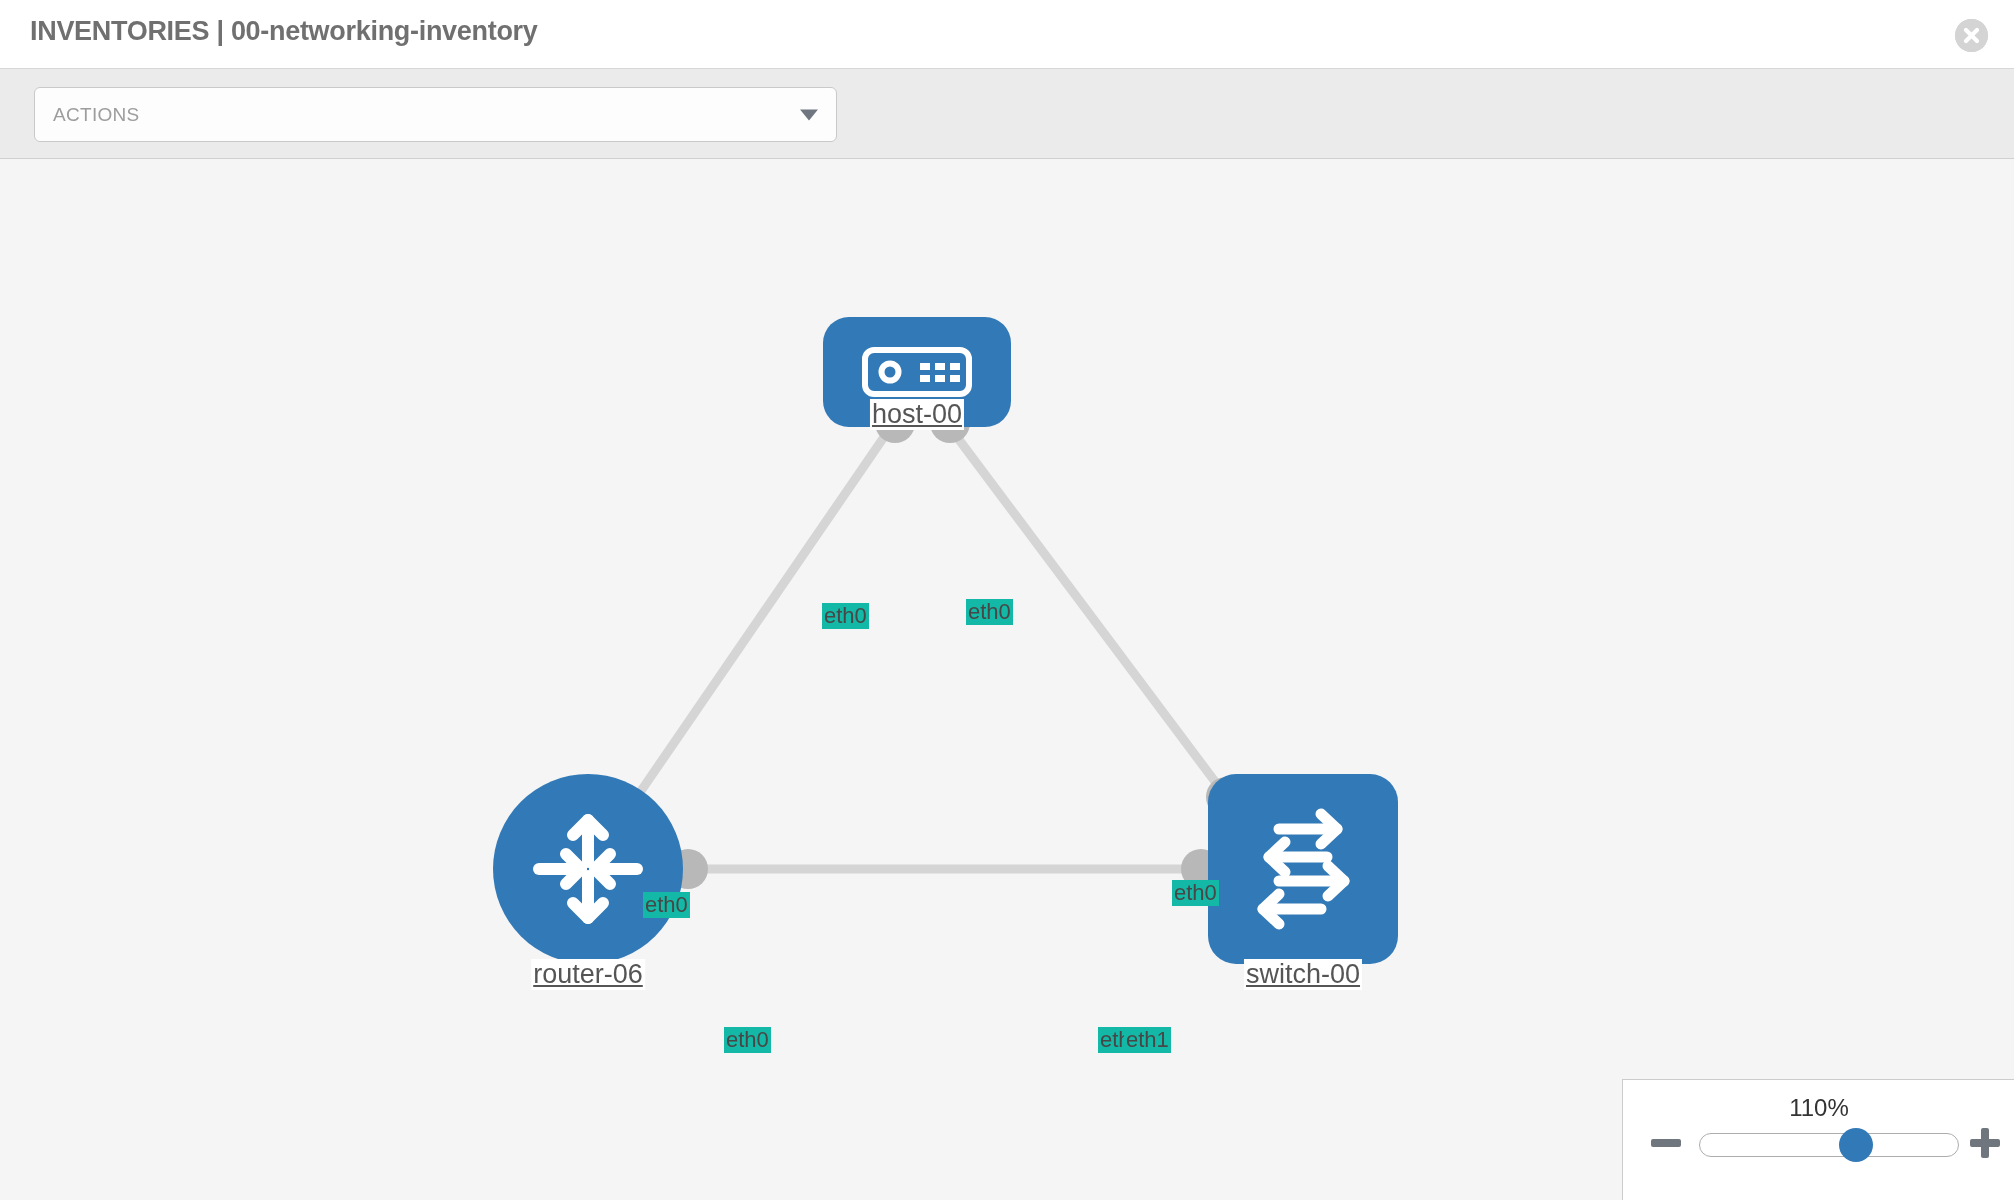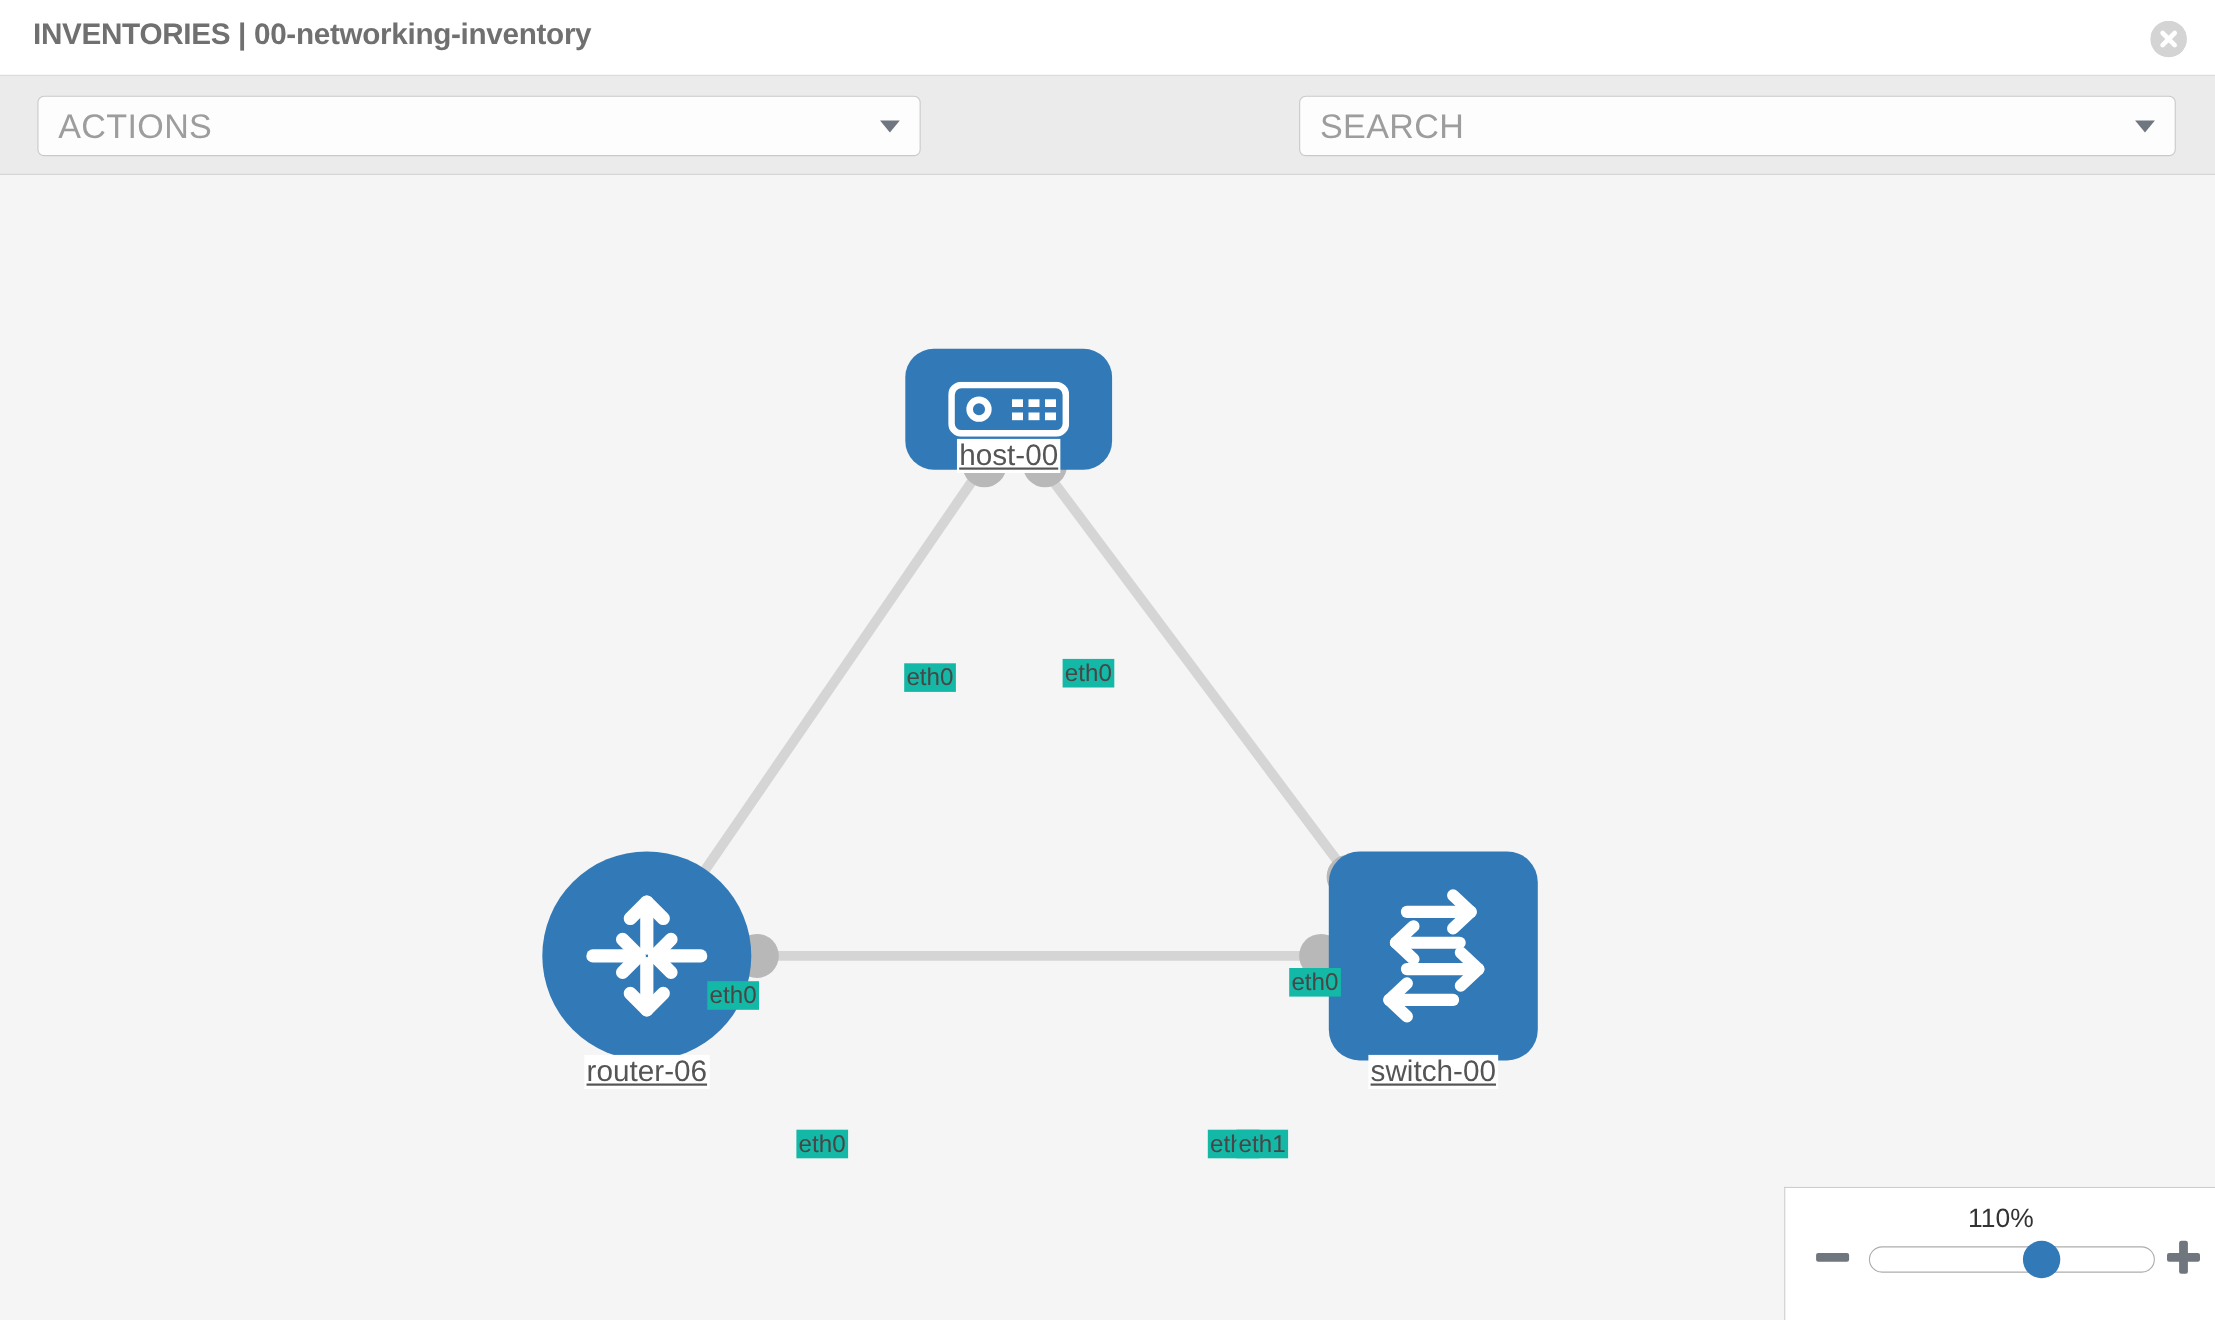--- a/index.html
+++ b/index.html
@@ -68,21 +68,21 @@
     background: #fdfdfd;
     border: 1px solid #c9c9c9;
     border-radius: 6px;
     box-sizing: border-box;
   }
   .field .fld-text {
     position: absolute;
     left: 18px;
     top: 50%;
     transform: translateY(-50%);
-    font-size: 31px;
+    font-size: 19px;
     color: #9d9d9d;
     letter-spacing: 0.3px;
     font-stretch: condensed;
     white-space: nowrap;
   }
   .caret {
     position: absolute;
     right: 18px;
     top: 50%;
     transform: translateY(-50%);
@@ -270,24 +270,20 @@
     </div>
 
     <div class="tool-icon" id="key-btn">
       <svg width="46" height="46" viewBox="0 0 46 46" aria-hidden="true">
         <circle cx="18" cy="18" r="9.6" fill="none" stroke="#70767e" stroke-width="4.4"></circle>
         <path d="M24.8 24.8 L37.5 37.5" stroke="#70767e" stroke-width="4.4" stroke-linecap="round"></path>
         <path d="M31 31 L35.4 26.8" stroke="#70767e" stroke-width="4.0" stroke-linecap="round"></path>
       </svg>
     </div>
 
-    <div class="field" id="search-field">
-      <span class="fld-text" placeholder="SEARCH">SEARCH</span>
-      <span class="caret"></span>
-    </div>
   </div>
 
   <div class="canvas">
 
     <svg class="links" viewBox="0 0 2014 1041">
 
       <line x1="895" y1="262" x2="608" y2="680" stroke="#d5d5d5" stroke-width="9"></line>
 
       <line x1="945" y1="262" x2="1243" y2="660" stroke="#d5d5d5" stroke-width="9"></line>
 

